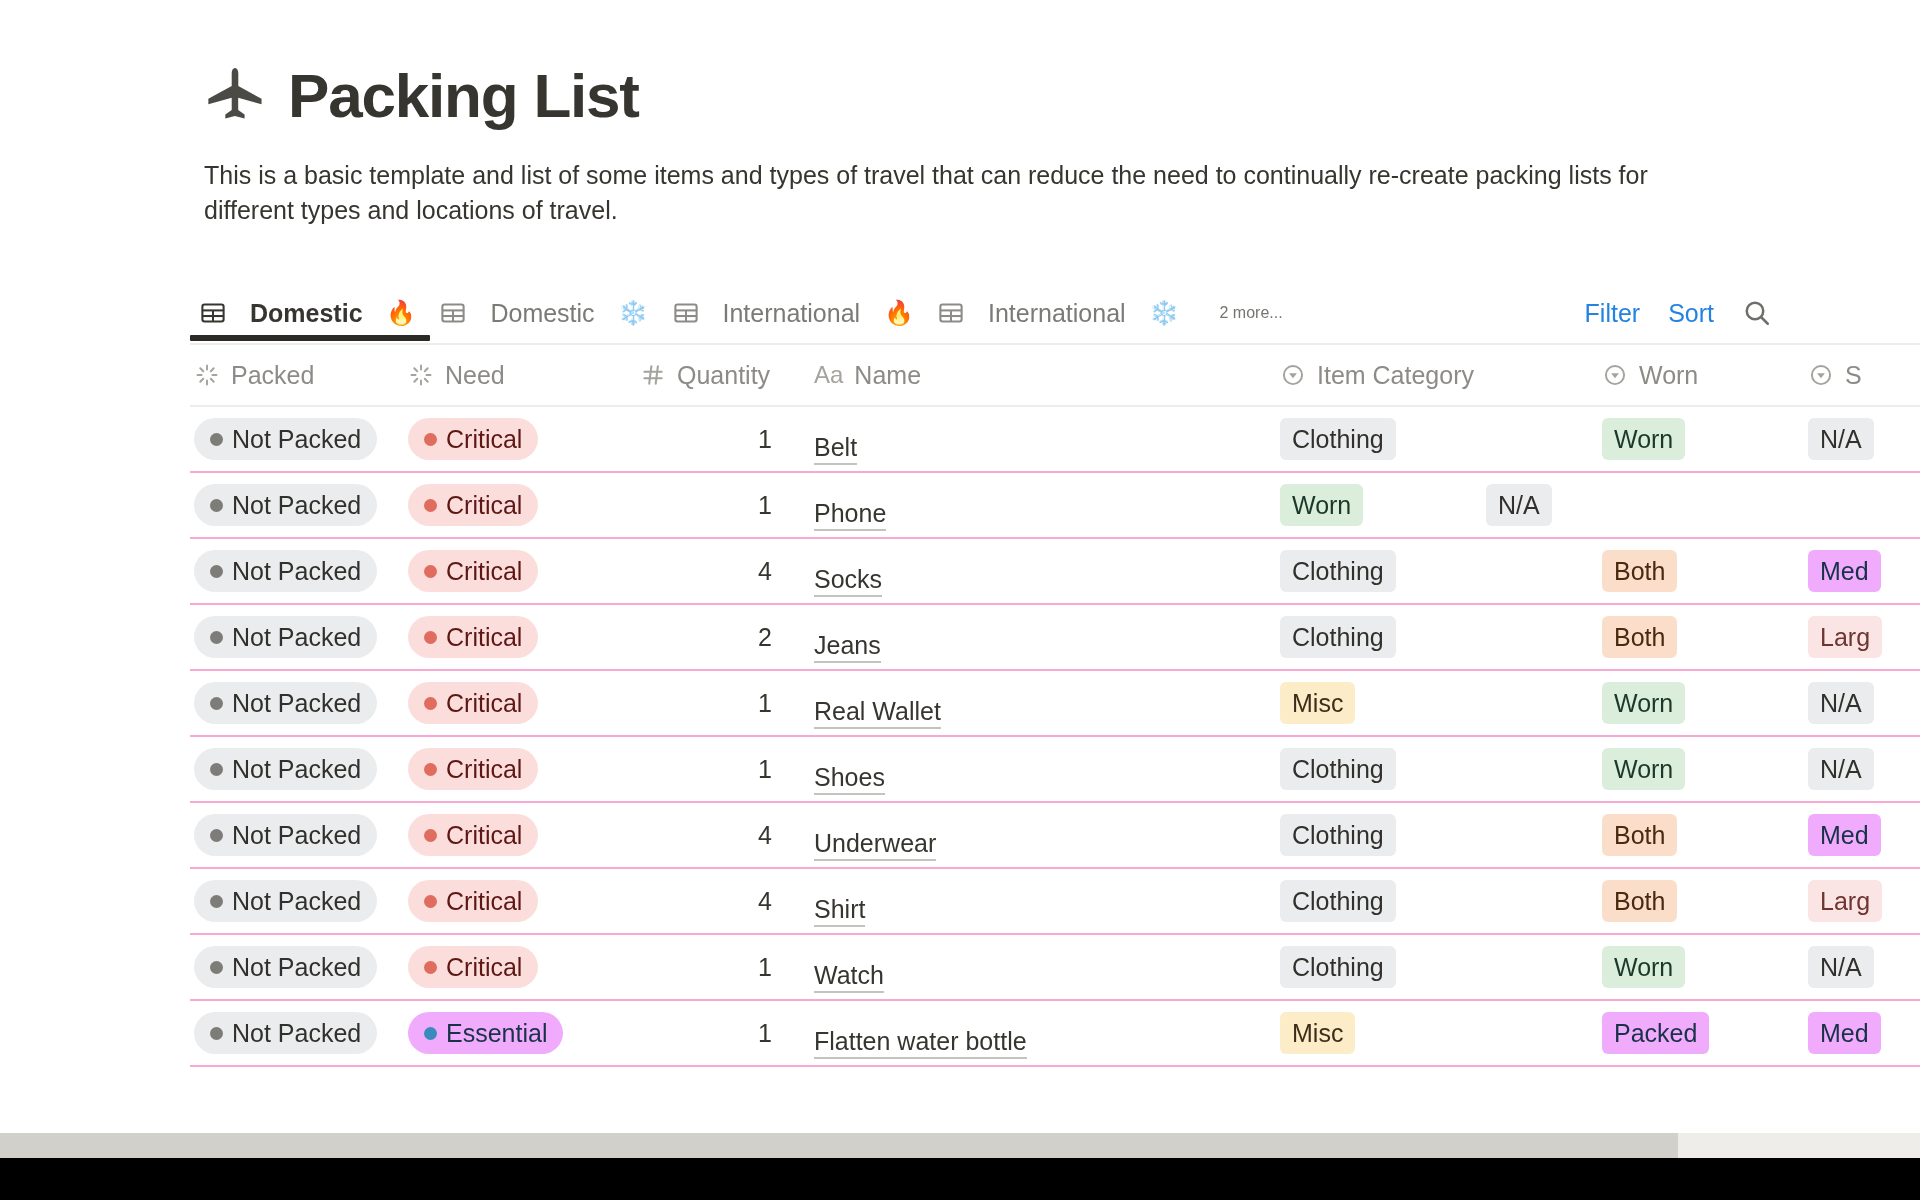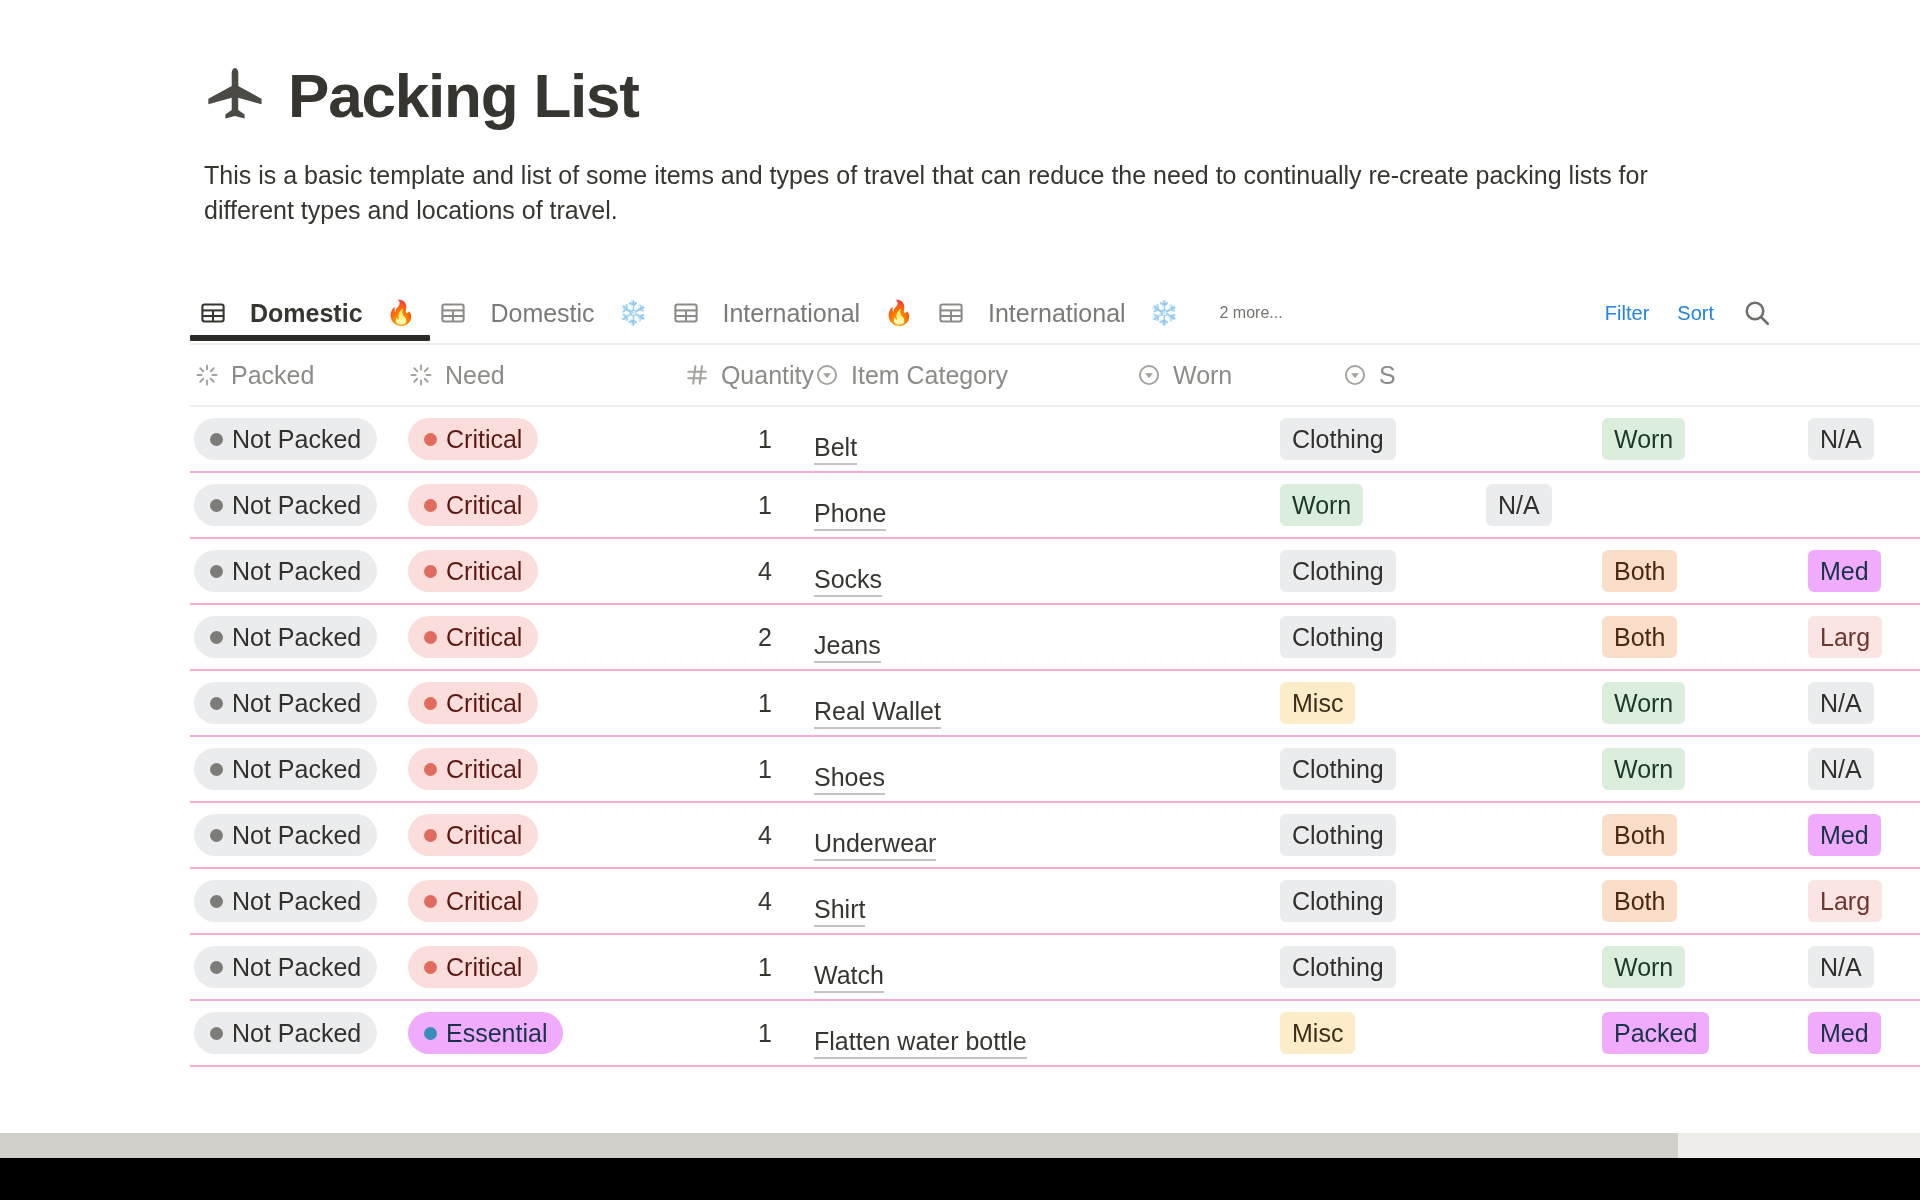--- a/index.html
+++ b/index.html
@@ -108,21 +108,21 @@
   }
   .tab-actions {
     margin-left: auto;
     display: flex;
     align-items: center;
     gap: 28px;
     height: 52px;
     padding-right: 148px;
   }
   .action-link {
-    font-size: 20px;
+    font-size: 25px;
     color: #2383e2;
     cursor: pointer;
     white-space: nowrap;
   }
   .search-btn {
     display: flex;
     align-items: center;
     cursor: pointer;
   }
   .tabbar-rule {
@@ -165,21 +165,21 @@
   
   .c-packed   { width: 218px; flex: none; padding-left: 4px; }
   .c-need     { width: 232px; flex: none; }
   .c-qty      { width: 174px; flex: none; }
   .c-name     { width: 466px; flex: none; }
   .c-cat      { width: 322px; flex: none; }
   .c-worn     { width: 206px; flex: none; }
   .c-size     { width: 120px; flex: none; overflow: hidden; }
 
   .c-qty.cell { justify-content: flex-end; padding-right: 42px; }
-  .c-qty.th   { padding-left: 0; justify-content: flex-end; }
+  .c-qty.th   { padding-left: 0; }
 
   .cell { display: flex; align-items: center; }
 
   
   .pill {
     display: inline-flex;
     align-items: center;
     gap: 9px;
     height: 42px;
     padding: 0 12px;
@@ -355,20 +355,24 @@
           <g stroke="#a5a39e" stroke-width="1.9" stroke-linecap="round">
             <line x1="4" y1="9" x2="20" y2="9"></line>
               <line x1="4" y1="15" x2="20" y2="15"></line>
             <line x1="10.5" y1="4" x2="8.5" y2="20"></line>
               <line x1="16.5" y1="4" x2="14.5" y2="20"></line>
           </g>
         </svg>
         <span class="tx">Quantity</span>
       </div>
 
+      <div class="th c-name">
+        <span style="font-size:24px;color:#a5a39e;">Aa</span>
+        <span class="tx">Name</span>
+      </div>
 
       <div class="th c-cat">
         <svg width="26" height="26" viewBox="0 0 24 24">
           <circle cx="12" cy="12" r="8.4" fill="none" stroke="#a5a39e" stroke-width="1.8"></circle>
           <path d="M8.4 10.3h7.2L12 15z" fill="#a5a39e"></path>
         </svg>
         <span class="tx">Item Category</span>
       </div>
 
       <div class="th c-worn">

